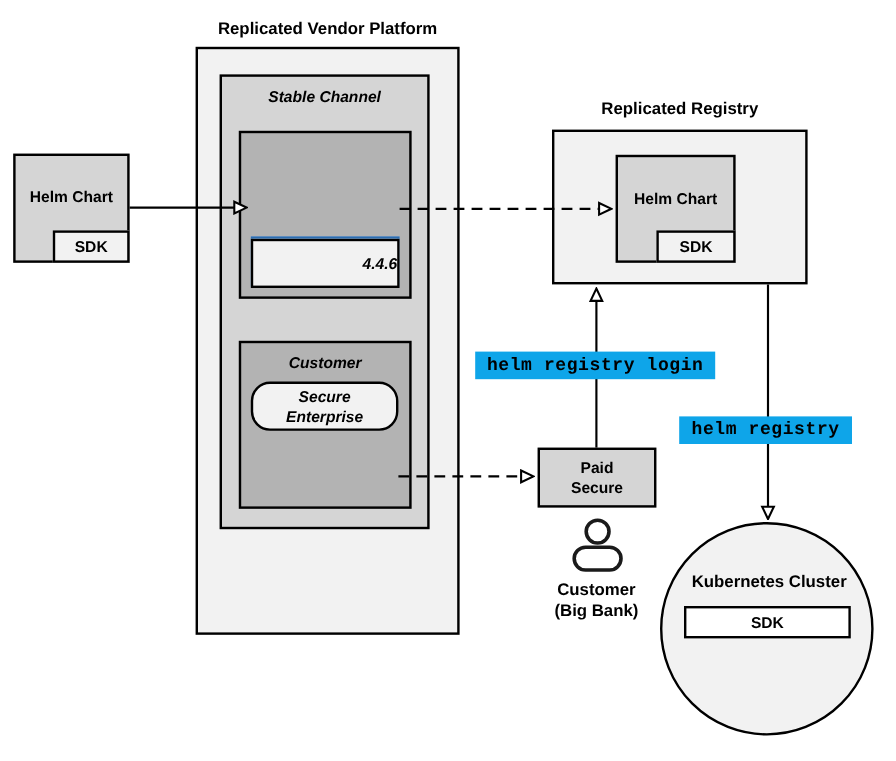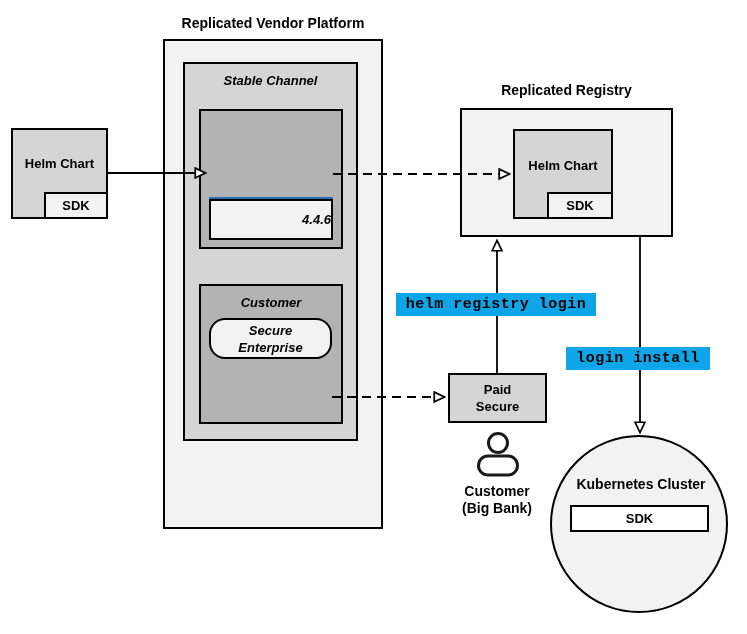--- a/index.html
+++ b/index.html
@@ -132,21 +132,21 @@
 (Big Bank)</div>
 
   <div class="circle fill-light" style="left:550px;top:435px;width:178px;height:178px;">
     <div class="free-label" style="left:0;top:39px;width:178px;">Kubernetes Cluster</div>
     <div class="box fill-white center-label" style="left:18px;top:68px;width:139px;height:27px;">
       <span>SDK</span>
     </div>
   </div>
 
   <div class="cmd-label" style="left:396px;top:293px;width:200px;">helm registry login</div>
-  <div class="cmd-label" style="left:566px;top:347px;width:144px;">login install</div>
+  <div class="cmd-label" style="left:566px;top:347px;width:144px;">helm registry</div>
 
   <svg class="overlay" width="747" height="634" viewBox="0 0 747 634">
     <defs>
       <marker id="head" viewBox="0 0 12 12" refX="10.5" refY="6" markerUnits="userSpaceOnUse" markerWidth="13" markerHeight="13" orient="auto">
         <path d="M1.5,1.5 L11,6 L1.5,10.5 Z" fill="#ffffff" stroke="#000" stroke-width="1.6"></path>
       </marker>
     </defs>
     <path d="M108,173 L205,173" fill="none" stroke="#000" stroke-width="1.8" marker-end="url(#head)"></path>
     <path d="M333,174 L509,174" fill="none" stroke="#000" stroke-width="1.8" stroke-dasharray="9 6" marker-end="url(#head)"></path>
     <path d="M332,397 L444,397" fill="none" stroke="#000" stroke-width="1.8" stroke-dasharray="9 6" marker-end="url(#head)"></path>

